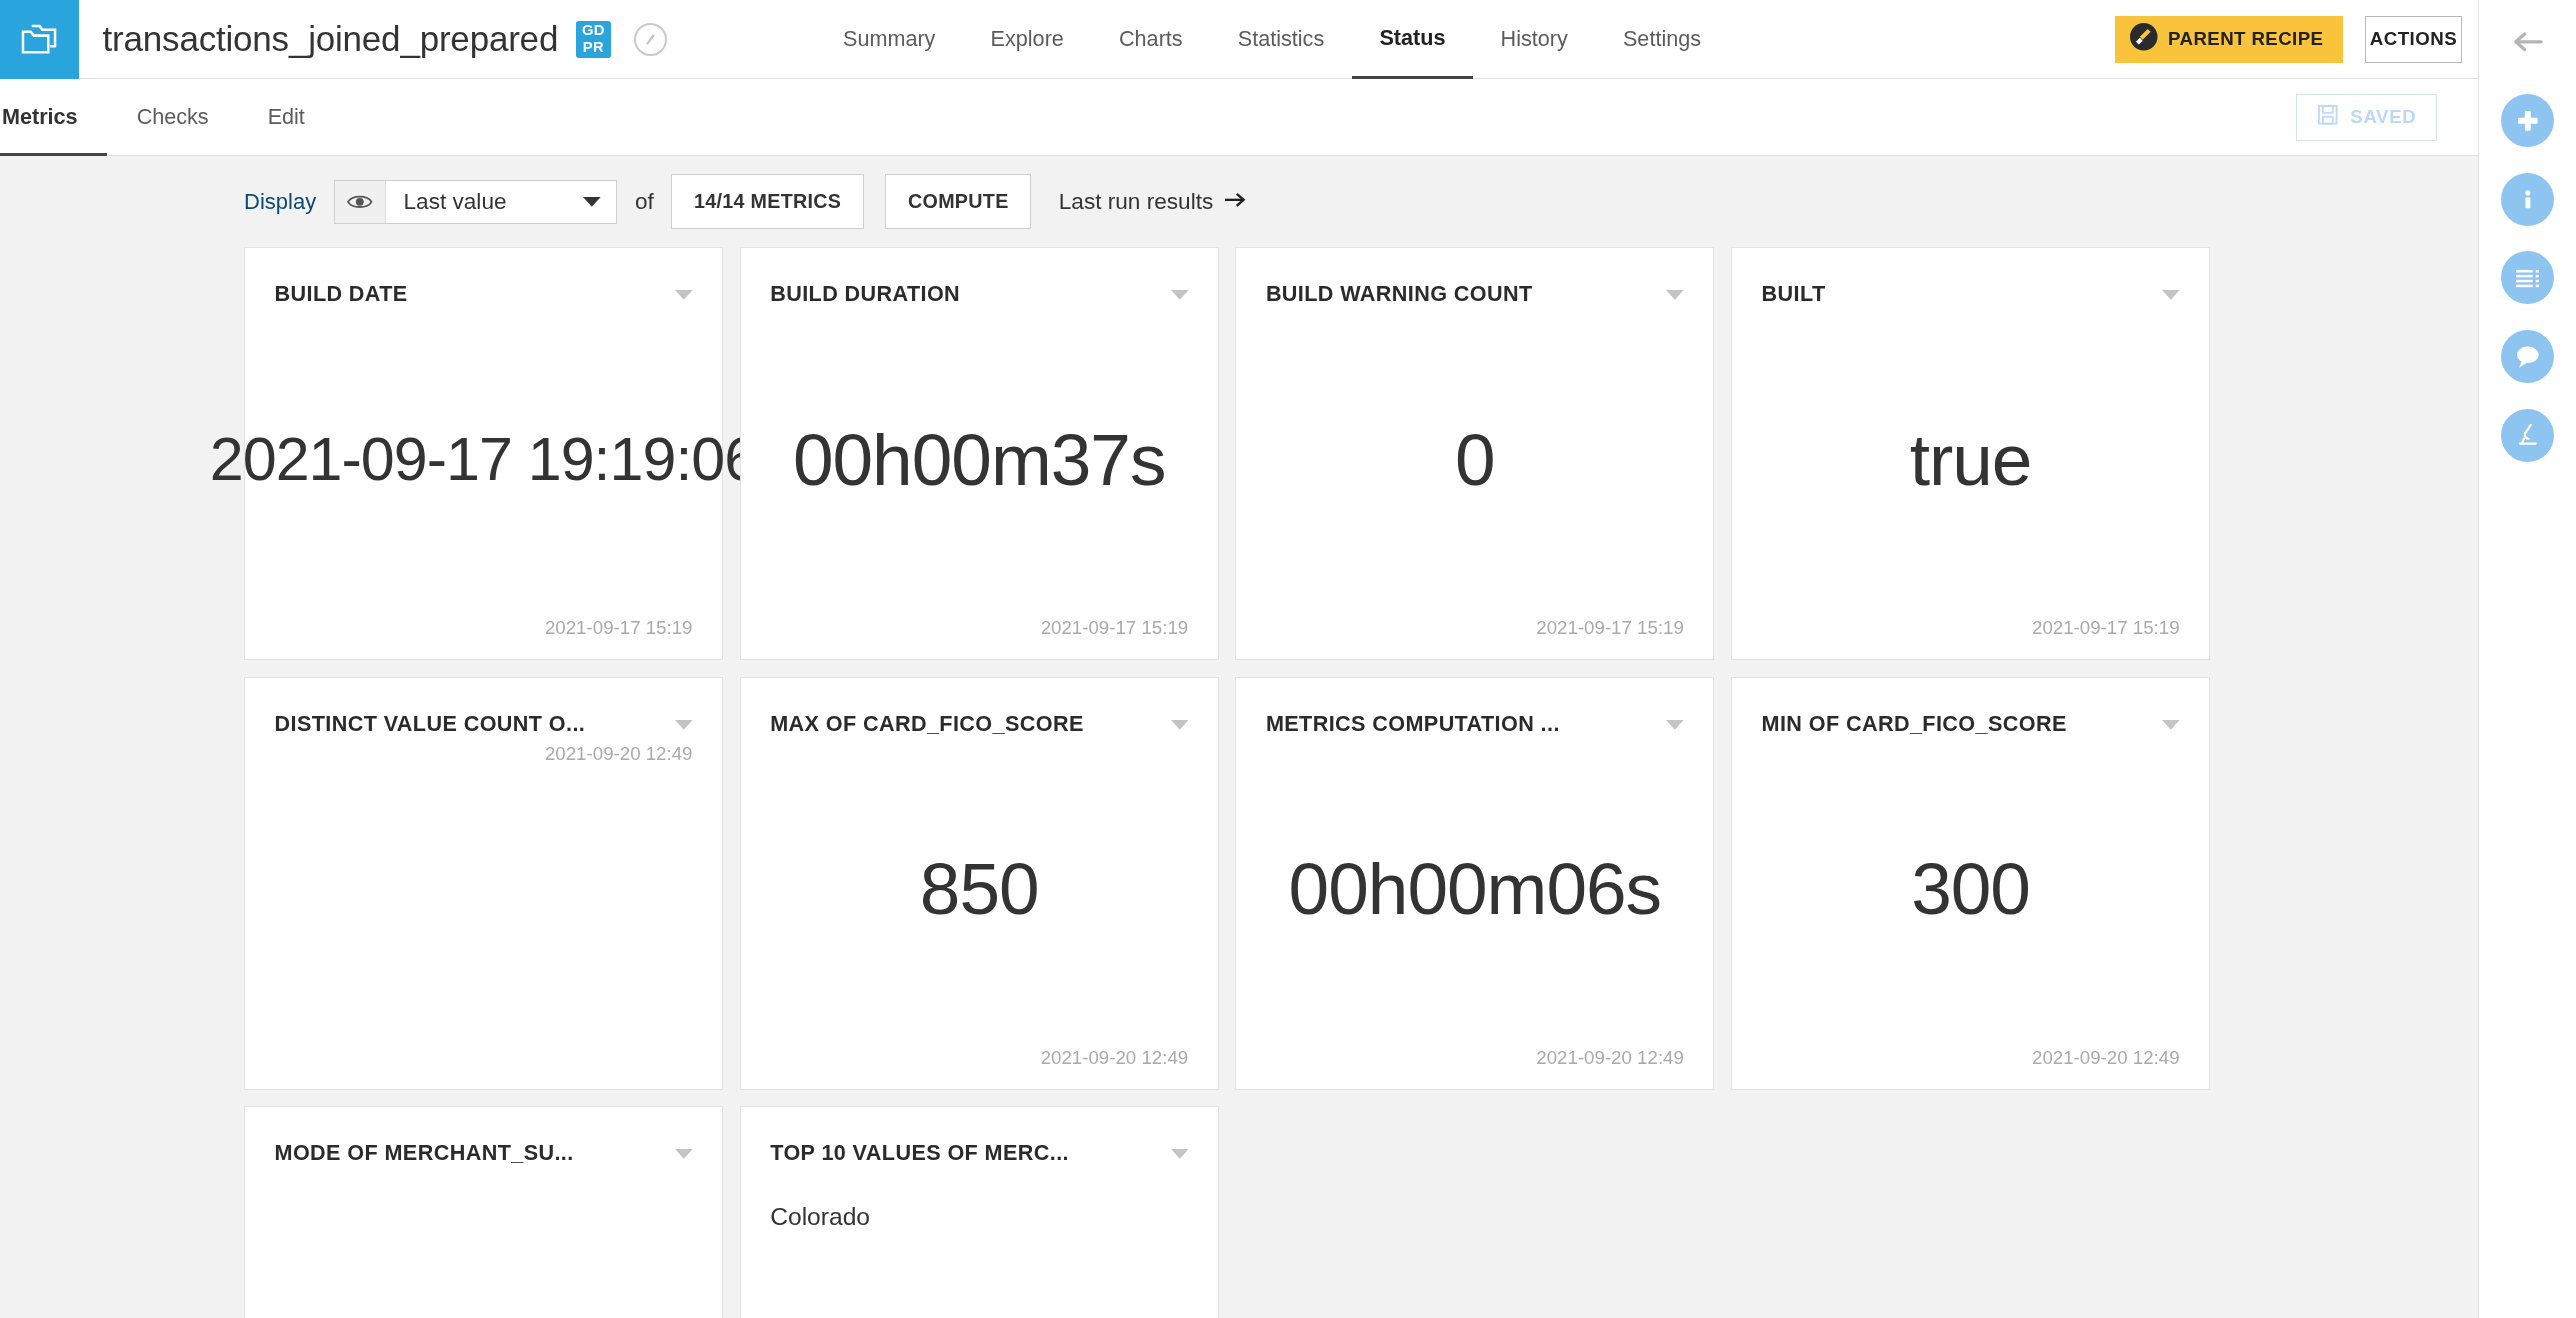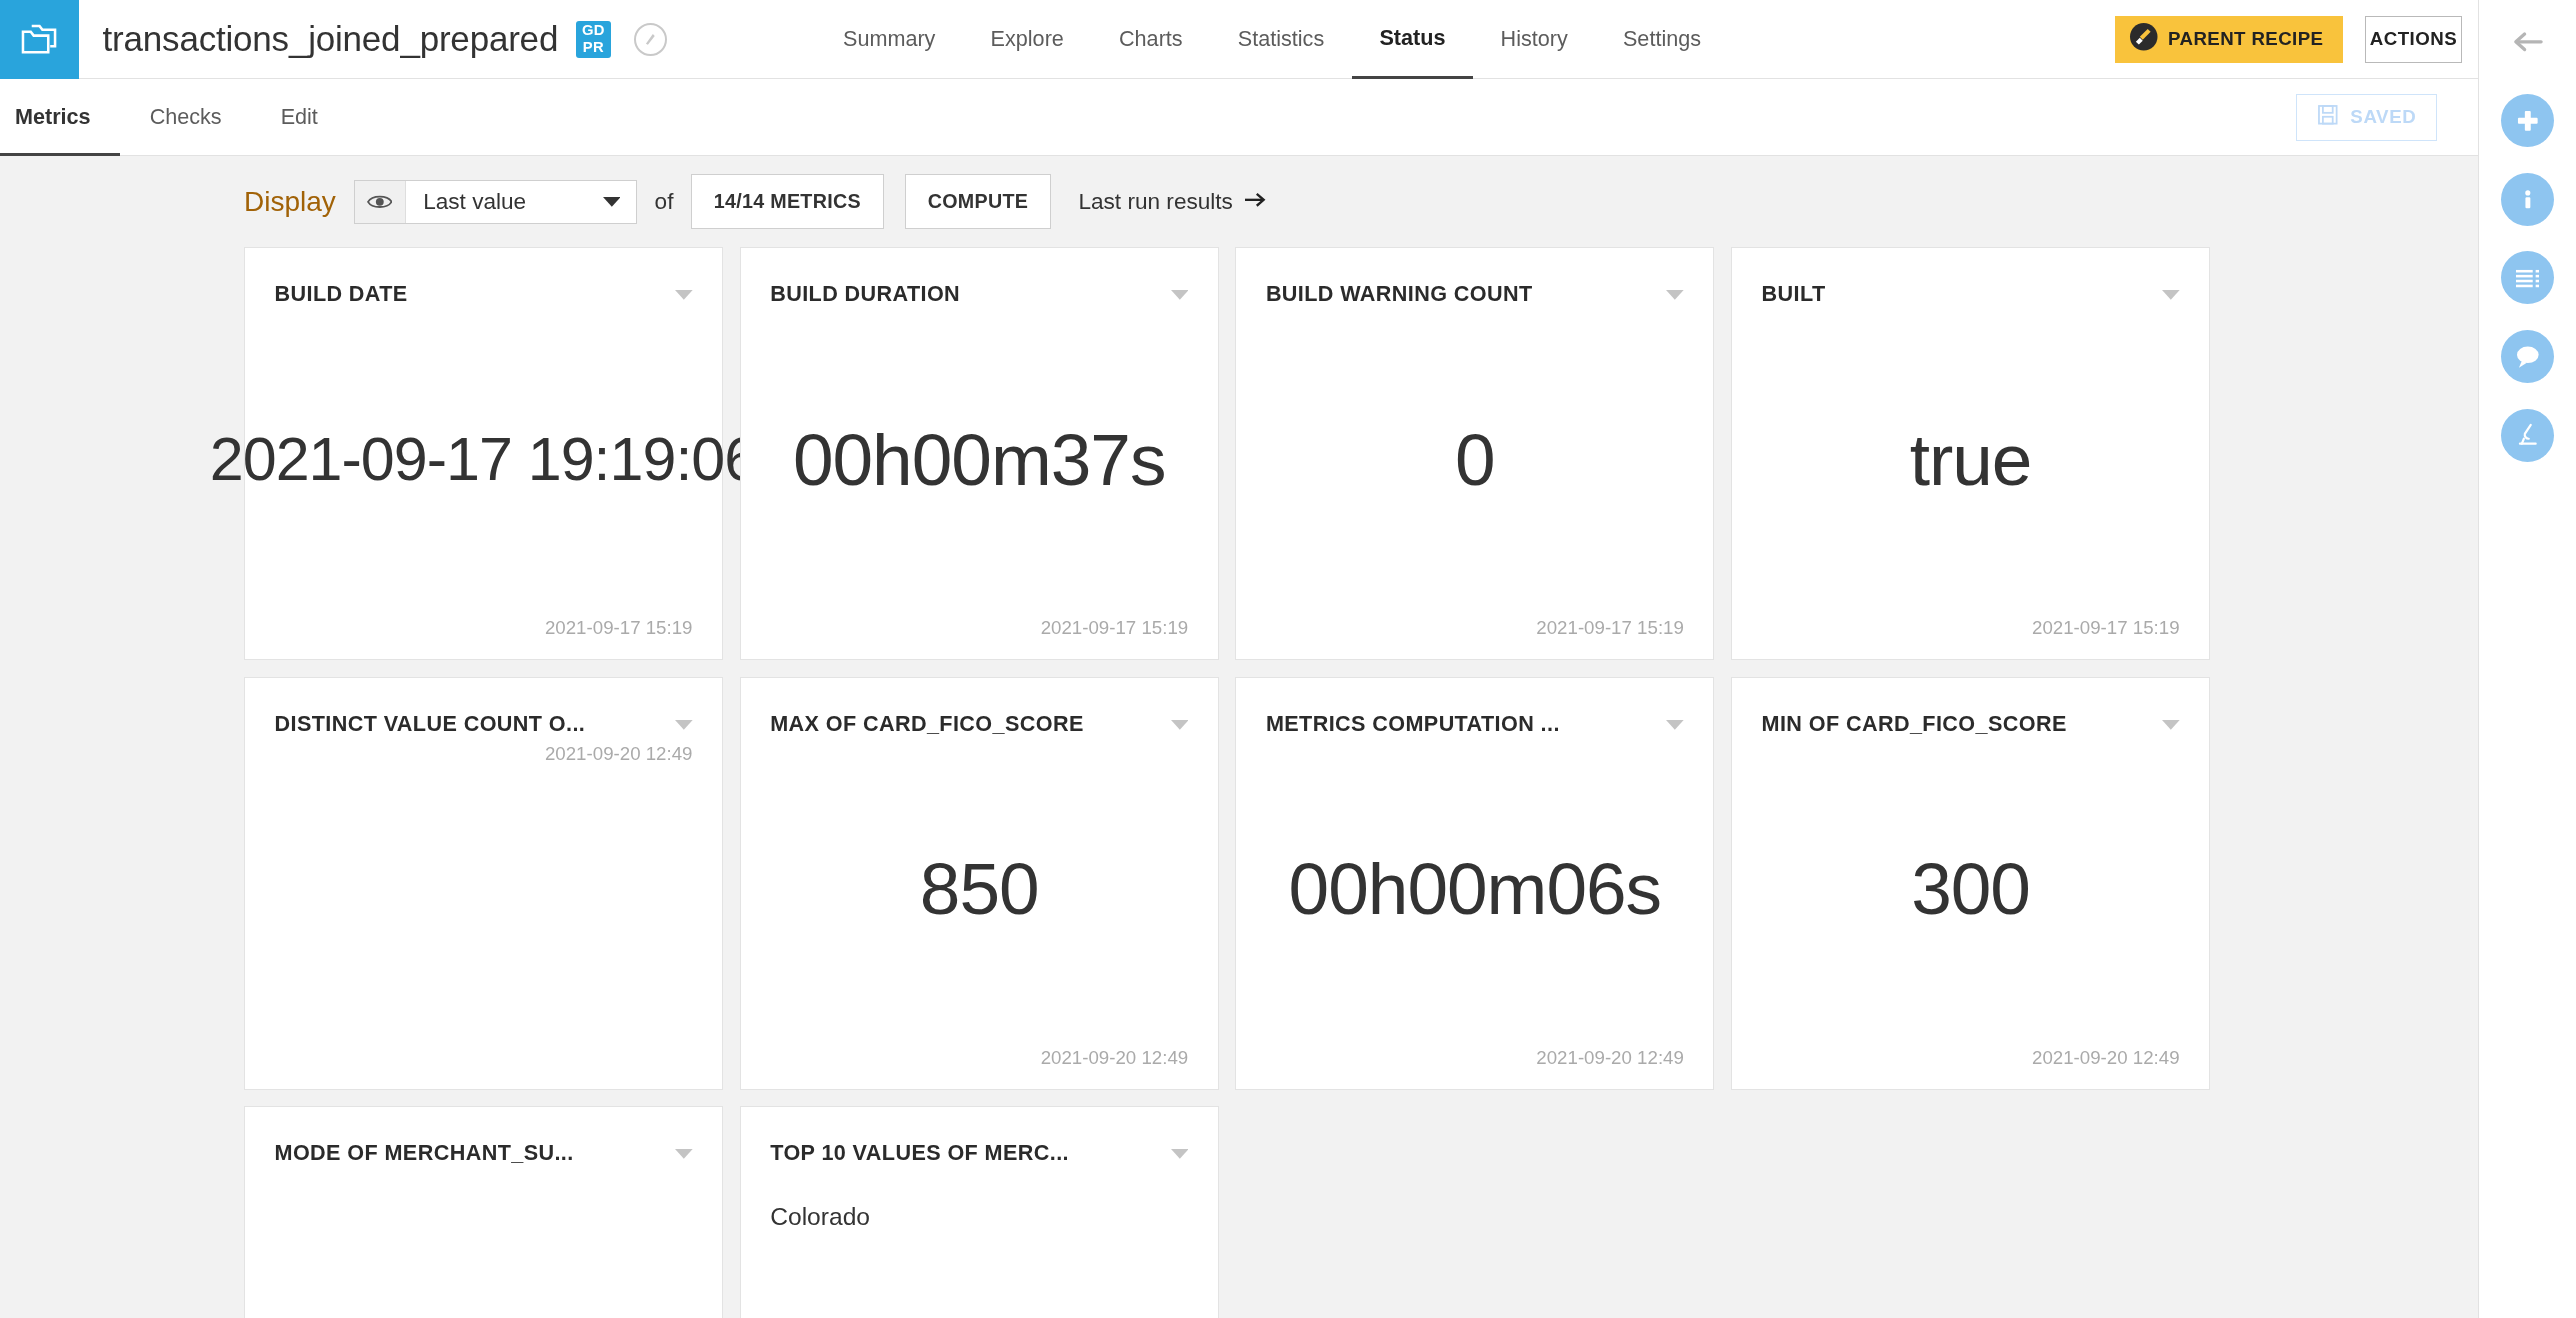--- a/index.html
+++ b/index.html
@@ -56,34 +56,34 @@
 
   
   .subnav {
     height: 77px; background: #fff; border-bottom: 1px solid #e2e2e2;
     display: flex; align-items: center; flex: 0 0 77px; position: relative;
   }
   .subtab {
     font-size: 21.6px; color: #5c5c5c; height: 77px; display: flex; align-items: center;
     padding: 0 29.5px; cursor: pointer;
   }
-  .subtab:first-child { padding-left: 15px; }
+  .subtab:first-child { padding-left: 2px; }
   .subtab.active { color: #333; font-weight: 700; box-shadow: inset 0 -3px 0 0 #444; }
   .btn-saved {
     margin-left: auto; margin-right: 41px; border: 1px solid #cfe4fa; color: #bdd9f7;
     font-weight: 700; font-size: 18.7px; letter-spacing: 0.6px; height: 47px;
     display: flex; align-items: center; gap: 11.8px; padding: 0 19.7px; background: #fff; cursor: pointer;
   }
 
   
   .controls {
     display: flex; align-items: center; height: 91px; padding-left: 244px;
     flex: 0 0 91px; position: relative;
   }
-  .ctl-label { font-size: 28px; color: #a16207; margin-right: 17.7px; }
+  .ctl-label { font-size: 22px; color: #0c4a6e; margin-right: 17.7px; }
   .select-wrap {
     display: flex; align-items: stretch; border: 1px solid #cfcfcf; background: #fff;
     height: 44px; cursor: pointer;
   }
   .select-prefix {
     width: 51px; background: #f0f0f0; border-right: 1px solid #dedede;
     display: flex; align-items: center; justify-content: center;
   }
   .select-text {
     display: flex; align-items: center; padding: 0 17.7px; font-size: 22.6px; color: #333;

